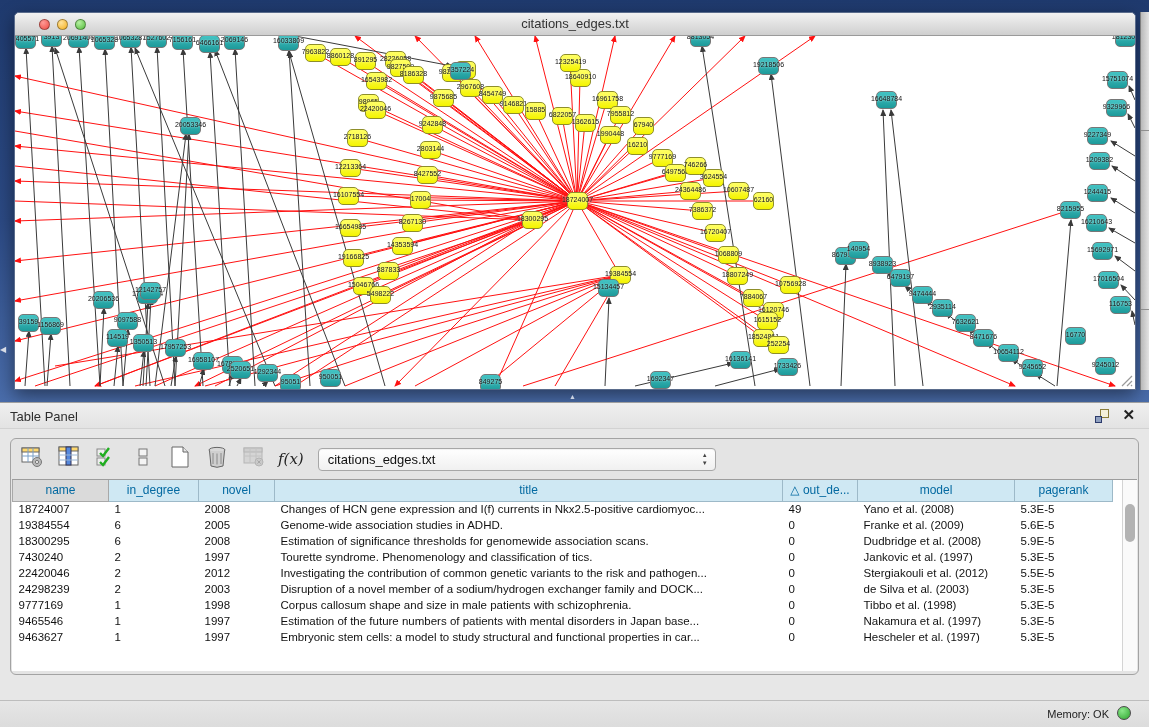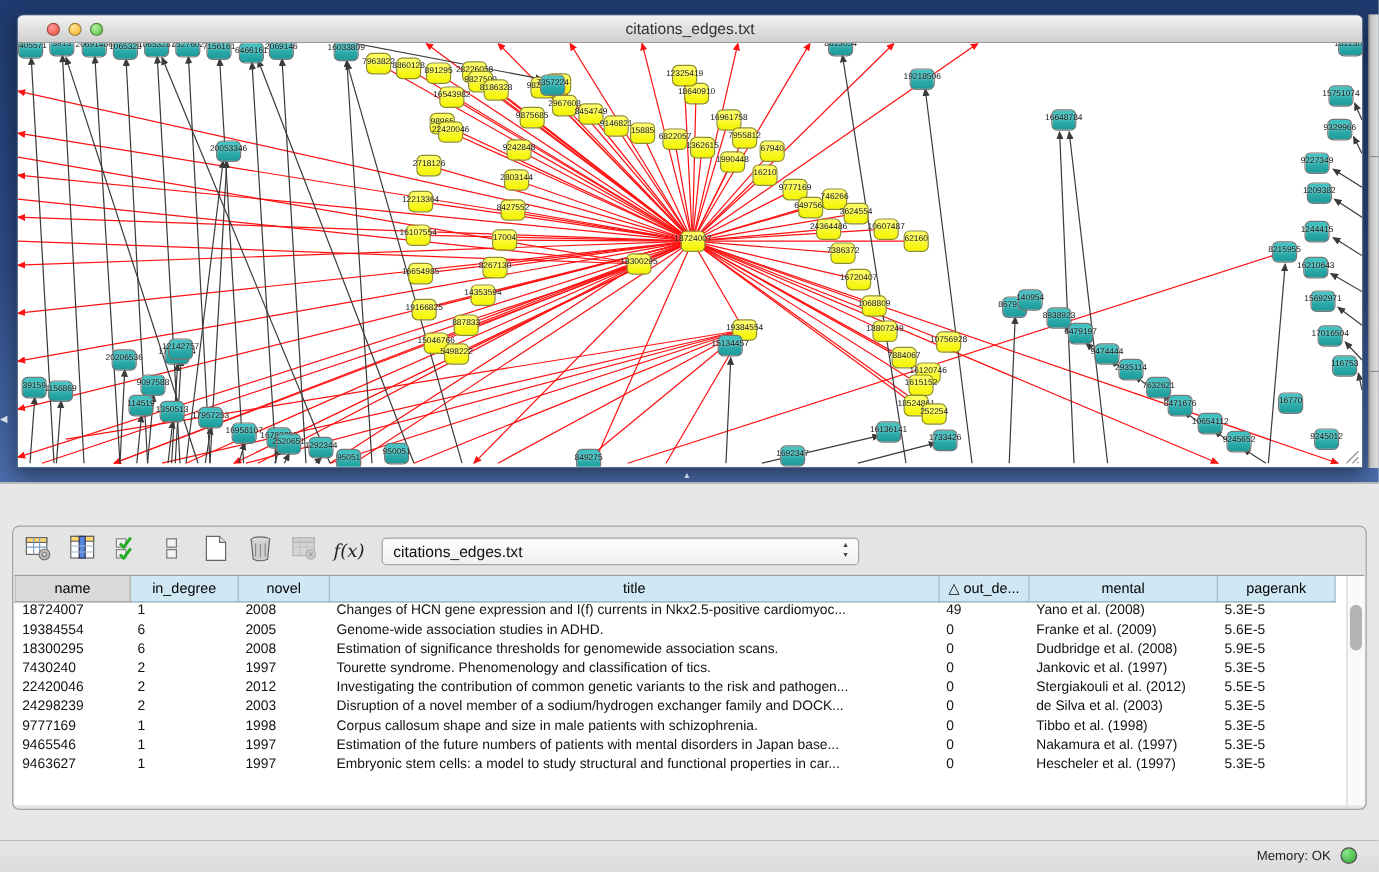--- a/index.html
+++ b/index.html
@@ -67,21 +67,21 @@
   #table-combo { width:398px; height:23px; border:1px solid #a7a7a7; border-radius:4px;
     background:linear-gradient(#ffffff,#f0f0f0); position:relative; font-size:13px;
     color:#111; padding:3px 0 0 9px; box-shadow:inset 0 1px 1px rgba(0,0,0,.06);}
   #combo-arrows { position:absolute; right:7px; top:2px; font-size:6px; line-height:8px;
     color:#444; text-align:center; }
 
   #tp-tablewrap { position:relative; margin:0 1px; height:192px; background:#fff;
     border-top:1px solid #9d9d9d; overflow:hidden; }
   table#node-table { border-collapse:collapse; table-layout:fixed; }
   #node-table th { height:21px; background:#cfe8f3; border:1px solid #9db9c8;
-    border-top:none; font-size:12px; font-weight:normal; color:#000000; }
+    border-top:none; font-size:12px; font-weight:normal; color:#0369a1; }
   #node-table th.first { background:#dadada; border-color:#a8a8a8; }
   #node-table td { height:16px; font-size:11.5px; color:#111; padding:0 0 0 6px;
     white-space:nowrap; overflow:hidden; }
   #vscroll { position:absolute; right:0; top:0; width:15px; height:192px;
     background:#fafafa; border-left:1px solid #d4d4d4; }
   #vthumb { position:absolute; left:2px; top:24px; width:10px; height:38px;
     border-radius:6px; background:#b3b3b3; }
 
   #tp-tabs { position:absolute; left:0; right:0; top:272px; height:22px;
     display:flex; justify-content:center; }
@@ -637,20 +637,28 @@
     </div>
     <div id="right-sliver">
       <i style="margin-top:118px"></i>
         <i style="margin-top:178px"></i>
     </div>
     <span id="divider-handle">▲</span>
     <span id="left-collapse">◀</span>
   </div>
 
   <div id="table-panel">
+    <div id="tp-header">
+      <span id="tp-title">Table Panel</span>
+      <span id="tp-float">
+          <i class="sq1"></i>
+          <i class="sq2"></i>
+        </span>
+      <span id="tp-close">✕</span>
+    </div>
 
     <div id="tp-container">
       <div id="tp-toolbar">
           <div class="tbtn">
             <span><svg width="24" height="24">
                 <rect x="2" y="3" width="17" height="14" fill="#fff" stroke="#666"></rect>
                 <rect x="2" y="3" width="17" height="4" fill="#ffd86e" stroke="#666"></rect>
                 <path d="M2 11h17M8 3v14M13 3v14" stroke="#7aa0c8"></path>
                 <circle cx="17" cy="17" r="4.5" fill="#b9b9b9" stroke="#777"></circle>
                 <circle cx="17" cy="17" r="1.6" fill="#eee" stroke="#777"></circle>
@@ -714,21 +722,21 @@
               <col style="width: 157px;">
               <col style="width: 98px;">
             </colgroup>
           <thead>
               <tr>
                 <th class="first">name</th>
                 <th class="">in_degree</th>
                 <th class="">novel</th>
                 <th class="">title</th>
                 <th class="">△ out_de...</th>
-                <th class="">mental</th>
+                <th class="">model</th>
                 <th class="">pagerank</th>
               </tr>
             </thead>
           <tbody>
               <tr>
                 <td>18724007</td>
                 <td>1</td>
                 <td>2008</td>
                 <td>Changes of HCN gene expression and I(f) currents in Nkx2.5-positive cardiomyoc...</td>
                 <td>49</td>

